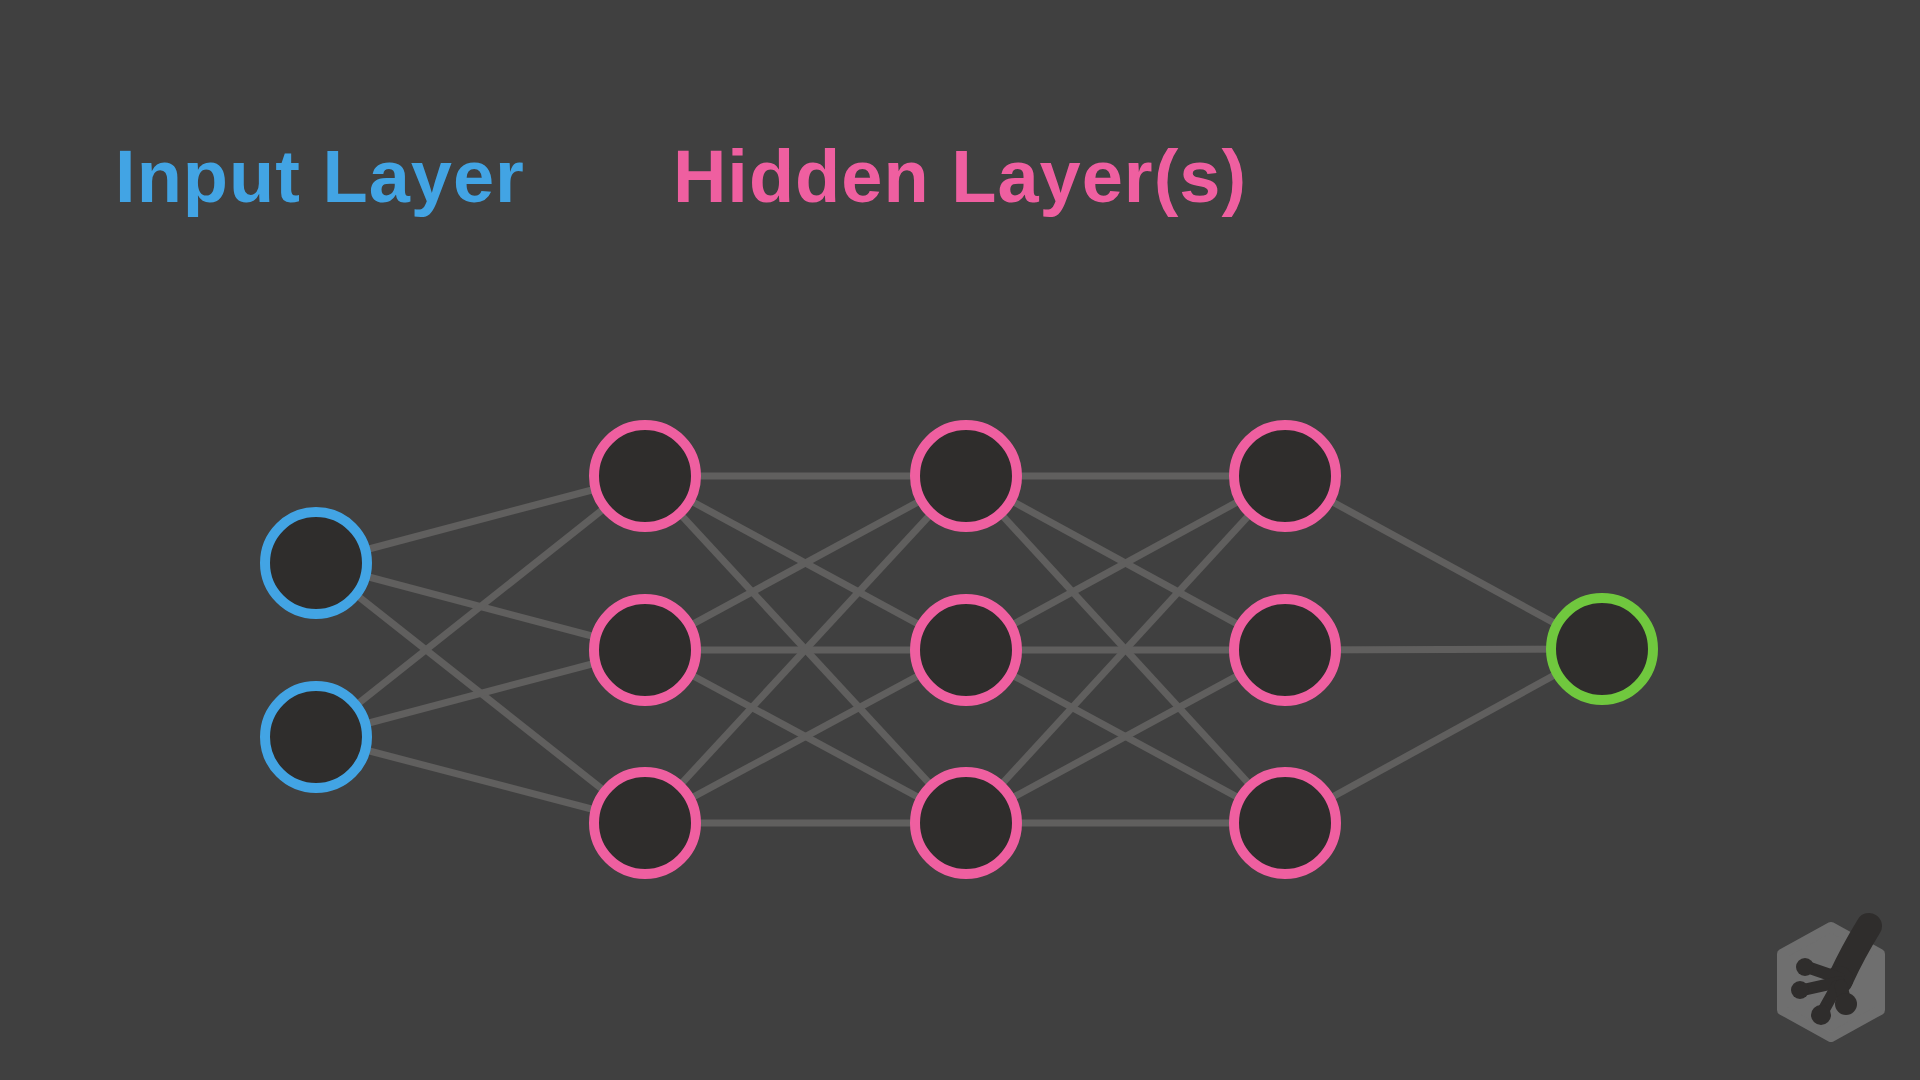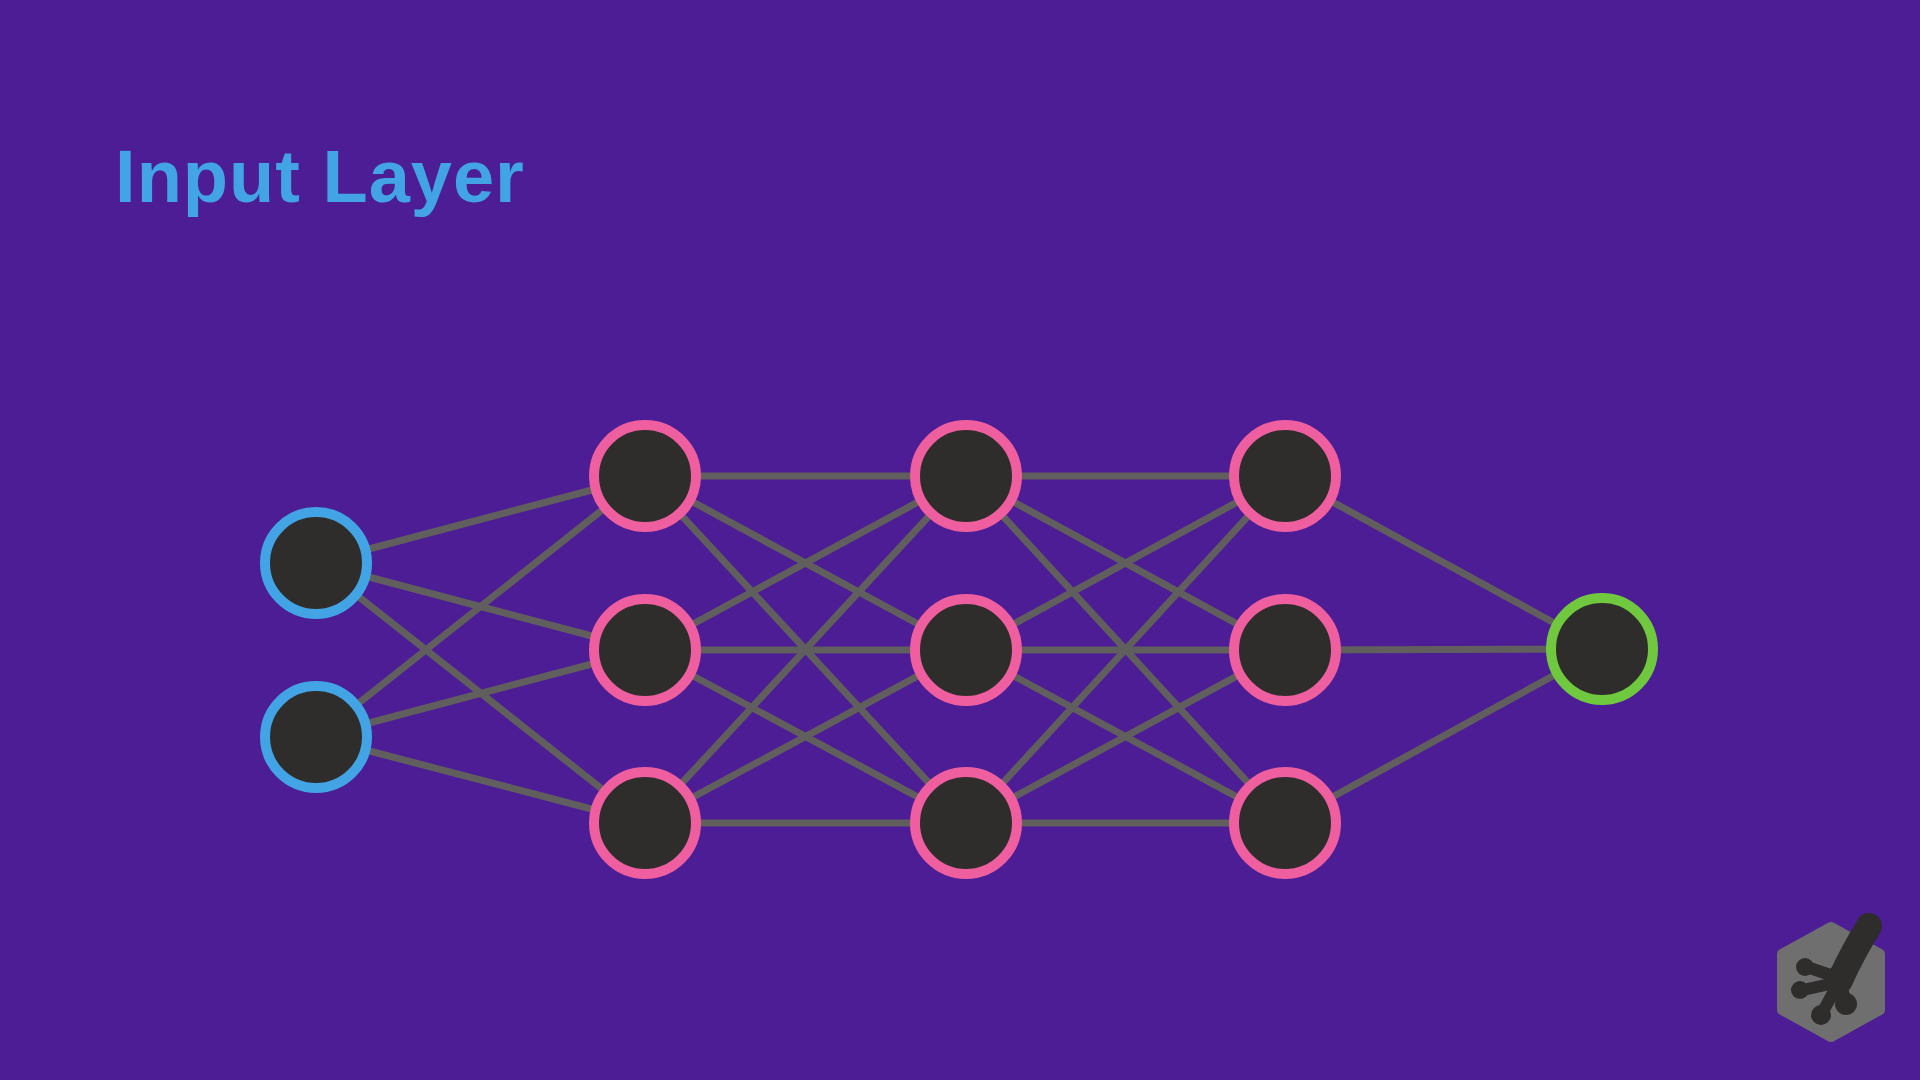--- a/index.html
+++ b/index.html
@@ -37,23 +37,24 @@
   }
   #logo-svg {
     position: absolute;
     width: 140px;
     height: 140px;
   }
 </style>
 </head>
 <body style="background: rgb(47, 45, 44);">
 
-<div id="stage" style="background: #4c1d95;">
+<div id="stage" style="background: #404040;">
 
   <div class="layer-title" style="color: rgb(66, 164, 228); left: 320px;">Input Layer</div>
+  <div class="layer-title" style="color: rgb(239, 95, 160); left: 960px;">Hidden Layer(s)</div>
 
   <svg id="network-svg" viewBox="0 0 1920 1080">
     <g id="edges-group">
         <line x1="316" y1="563" x2="645" y2="476" stroke="#605f5e" stroke-width="7"></line>
         <line x1="316" y1="563" x2="645" y2="650" stroke="#605f5e" stroke-width="7"></line>
         <line x1="316" y1="563" x2="645" y2="823" stroke="#605f5e" stroke-width="7"></line>
         <line x1="316" y1="737" x2="645" y2="476" stroke="#605f5e" stroke-width="7"></line>
         <line x1="316" y1="737" x2="645" y2="650" stroke="#605f5e" stroke-width="7"></line>
         <line x1="316" y1="737" x2="645" y2="823" stroke="#605f5e" stroke-width="7"></line>
         <line x1="645" y1="476" x2="966" y2="476" stroke="#605f5e" stroke-width="7"></line>

